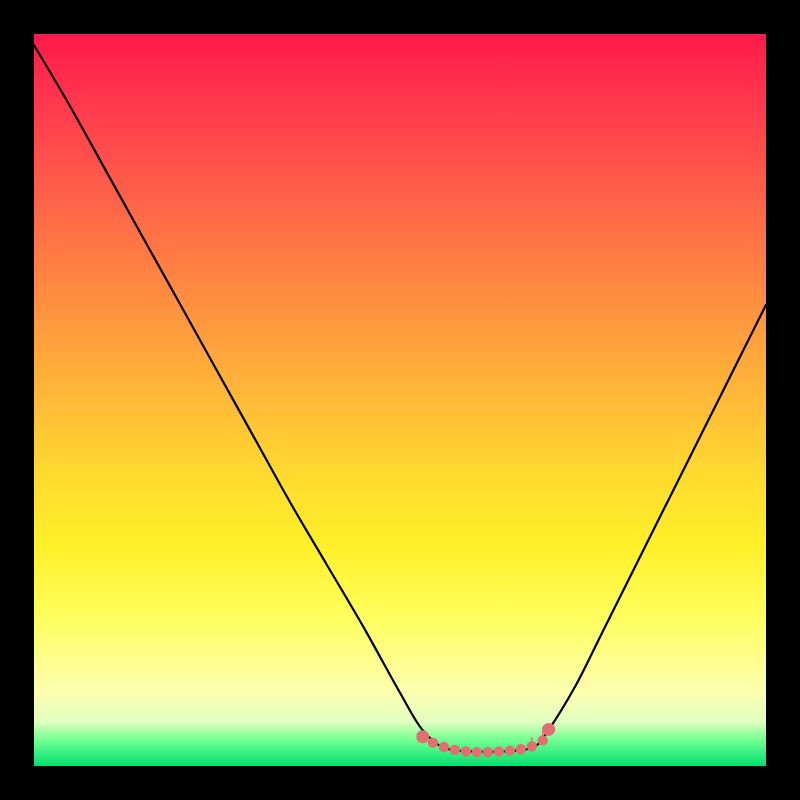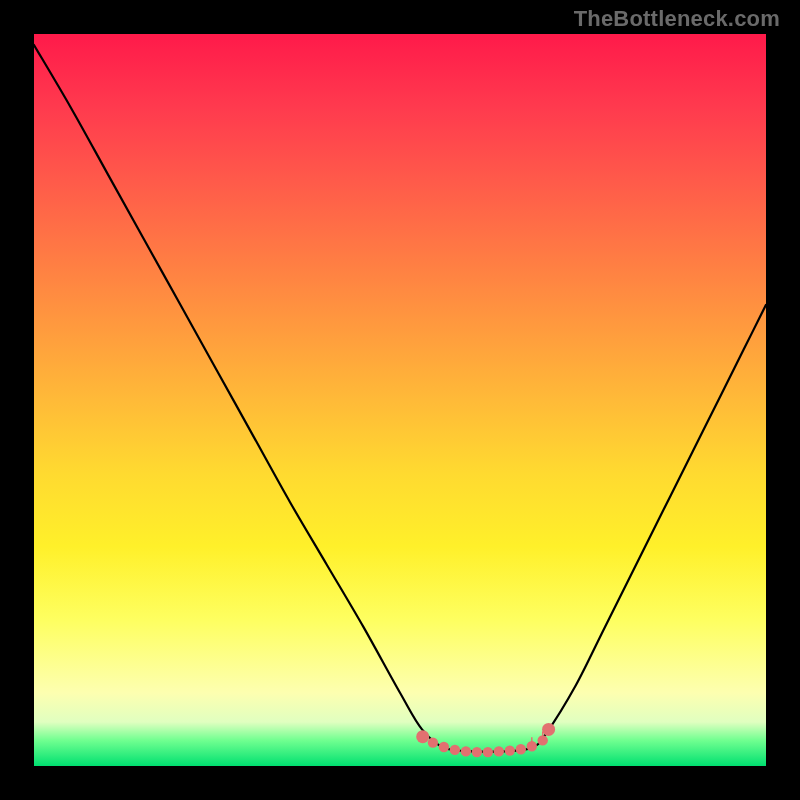--- a/index.html
+++ b/index.html
@@ -54,21 +54,20 @@
     left: 0;
     top: 0;
     width: 732px;
     height: 732px;
   }
 </style>
 </head>
 <body>
 
 <div class="frame">
-  <div class="watermark">TheBottleneck.com</div>
   <div class="plot-area">
     <svg class="curve" viewBox="0 0 732 732" preserveAspectRatio="none">
       <path id="curve-path" fill="none" stroke="#000000" stroke-width="2.2" stroke-linecap="round" stroke-linejoin="round" d="M 0.0 11.0 C 6.1 21.4, 24.4 51.8, 36.6 73.2 C 48.8 94.5, 61.0 117.1, 73.2 139.1 C 85.4 161.0, 97.6 183.0, 109.8 205.0 C 122.0 226.9, 134.2 248.9, 146.4 270.8 C 158.6 292.8, 170.8 314.8, 183.0 336.7 C 195.2 358.7, 207.4 380.6, 219.6 402.6 C 231.8 424.6, 244.0 447.1, 256.2 468.5 C 268.4 489.8, 280.6 510.0, 292.8 530.7 C 305.0 551.4, 317.2 571.6, 329.4 592.9 C 341.6 614.3, 356.2 641.7, 366.0 658.8 C 375.8 675.9, 380.6 686.3, 388.0 695.4 C 395.3 704.5, 401.4 710.0, 409.9 713.7 C 418.5 717.4, 429.4 716.8, 439.2 717.4 C 449.0 718.0, 458.7 718.0, 468.5 717.4 C 478.2 716.8, 490.4 716.8, 497.8 713.7 C 505.1 710.7, 505.1 709.4, 512.4 699.1 C 519.7 688.7, 531.9 669.2, 541.7 651.5 C 551.4 633.8, 561.2 612.4, 571.0 592.9 C 580.7 573.4, 590.5 553.9, 600.2 534.4 C 610.0 514.8, 619.8 495.3, 629.5 475.8 C 639.3 456.3, 649.0 436.8, 658.8 417.2 C 668.6 397.7, 679.5 375.8, 688.1 358.7 C 696.6 341.6, 702.7 329.4, 710.0 314.8 C 717.4 300.1, 728.3 278.2, 732.0 270.8"></path>
       <g id="marker-group">
           <circle cx="388.7" cy="702.7" r="6.5" fill="#e27070"></circle>
           <circle cx="398.9" cy="708.6" r="5.2" fill="#e27070"></circle>
           <circle cx="409.9" cy="713.0" r="5.2" fill="#e27070"></circle>
           <circle cx="420.9" cy="715.9" r="5.2" fill="#e27070"></circle>
           <circle cx="431.9" cy="717.4" r="5.2" fill="#e27070"></circle>
           <circle cx="442.9" cy="718.1" r="5.2" fill="#e27070"></circle>

